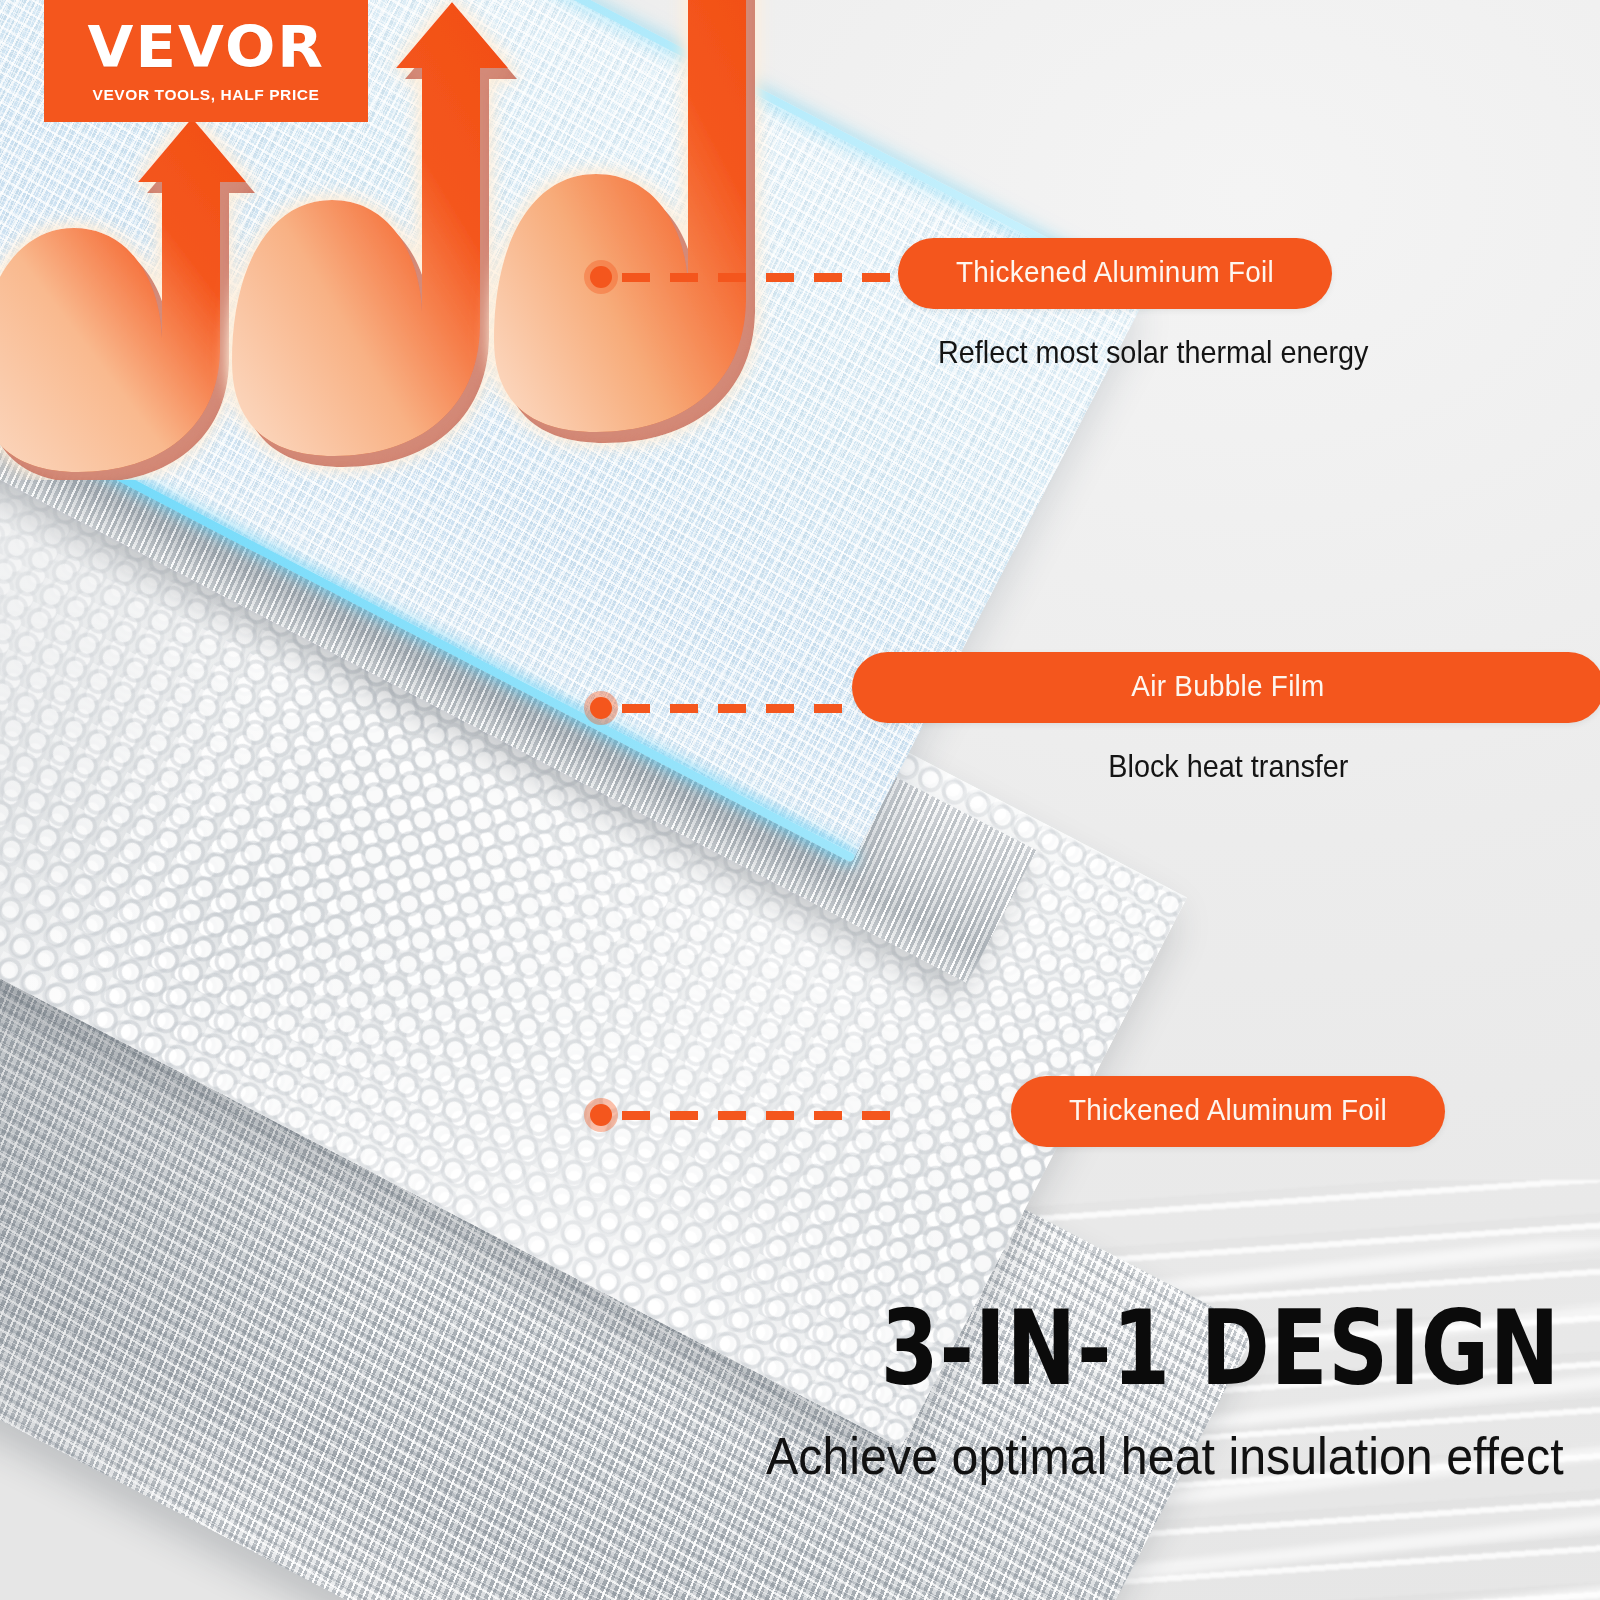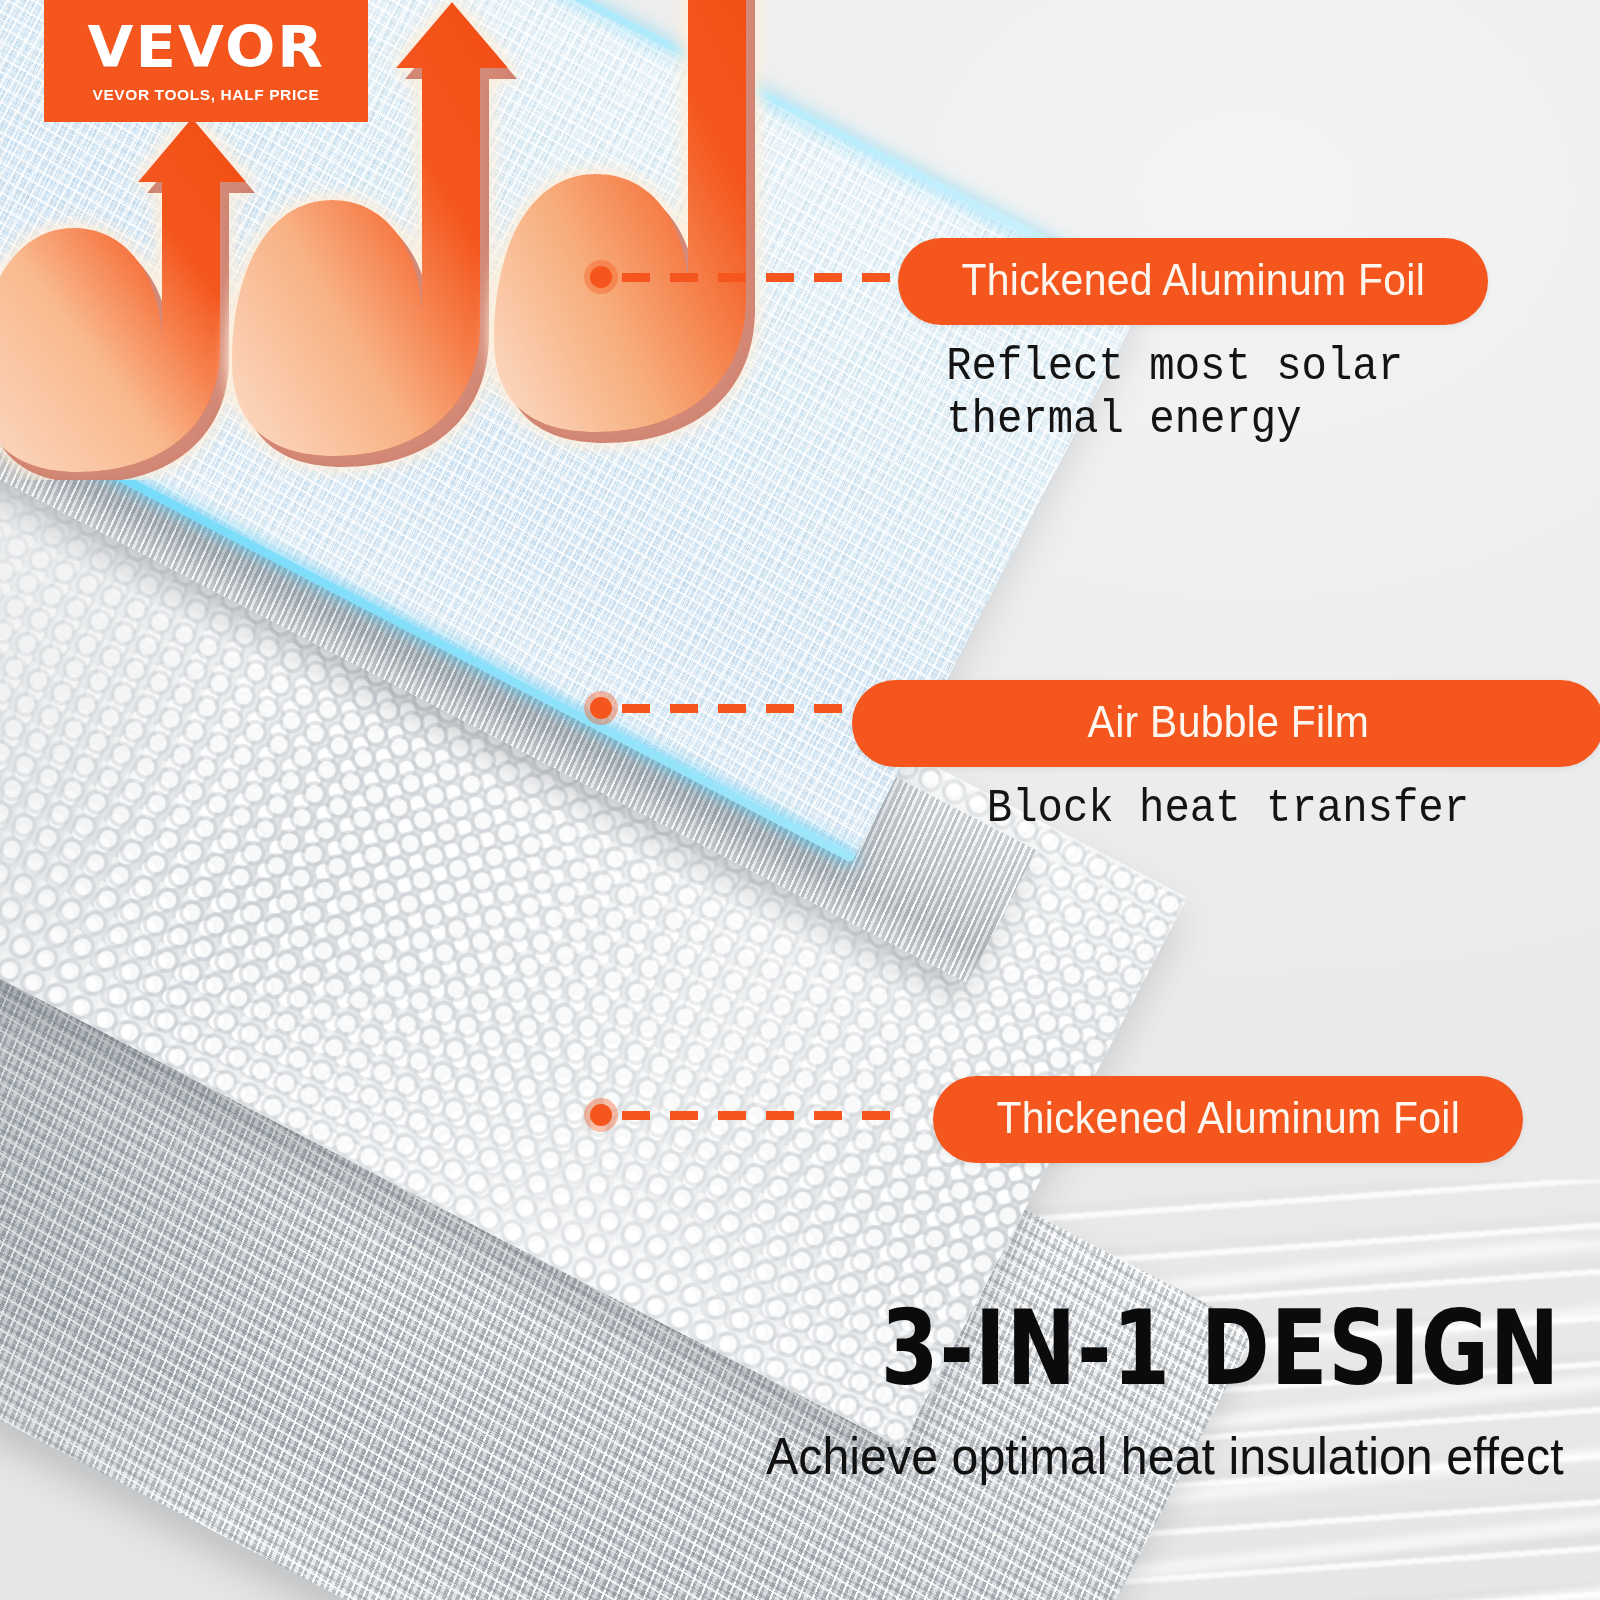--- a/index.html
+++ b/index.html
@@ -128,26 +128,26 @@
   .logo-word{color:#fff;font-weight:bold;font-size:57px;letter-spacing:2px;line-height:1;
     font-family:"DejaVu Sans","Liberation Sans",sans-serif;
     transform:scaleX(1.04);text-shadow:0 1px 0 rgba(0,0,0,.08);}
   .logo-tag{color:#fff;font-size:15.5px;font-weight:bold;letter-spacing:.6px;margin-top:10px;
     font-family:"Liberation Sans",sans-serif;}
 
   
   .callout{position:absolute;display:flex;flex-direction:column;}
   .pill{display:inline-flex;align-items:flex-start;justify-content:center;
     background:#f4561d;border-radius:80px;color:#fdf6ef;
-    font-size:44px;letter-spacing:.3px;white-space:nowrap;
+    font-size:30px;letter-spacing:.3px;white-space:nowrap;
     padding:17px 46px 20px 46px;box-shadow:0 2px 6px rgba(0,0,0,.07);
     font-family:"Liberation Sans",sans-serif;}
   .pill span{display:block;transform:scaleX(.93);transform-origin:center;}
-  .sub{color:#141414;font-size:47px;line-height:1.12;margin-top:16px;
-    font-family:Liberation Mono, monospace;}
+  .sub{color:#141414;font-size:32px;line-height:1.12;margin-top:26px;
+    font-family:Liberation Sans, sans-serif;}
   .sub span{display:block;transform:scaleX(.9);transform-origin:center;}
   .sub.center{text-align:left;}
 
   
   .conn{position:absolute;height:10px;display:flex;align-items:center;}
   .dot{position:relative;width:34px;height:34px;flex:0 0 34px;border-radius:50%;
     background:rgba(244,86,29,.38);display:flex;align-items:center;justify-content:center;margin-left:-6px;}
   .dot::after{content:"";width:22px;height:22px;border-radius:50%;background:#f4561d;}
   .dash{flex:1;height:9px;margin-left:4px;
     background:repeating-linear-gradient(90deg,#f4561d 0 28px, rgba(0,0,0,0) 28px 48px);}
@@ -262,21 +262,21 @@
     </div>
     <div class="sub" style="margin-left:16px;">
       <span>Reflect most solar thermal energy</span>
     </div>
   </div>
 
   <div class="conn" style="left:590px;top:703px;width:316px;">
     <div class="dot"></div>
     <div class="dash"></div>
   </div>
-  <div class="callout" style="left:898px;top:680px;width:660px;align-items:center;">
+  <div class="callout" style="left:898px;top:652px;width:660px;align-items:center;">
     <div class="pill" style="width:100%;">
       <span>Air Bubble Film</span>
     </div>
     <div class="sub center">
       <span>Block heat transfer</span>
     </div>
   </div>
 
   <div class="conn" style="left:590px;top:1110px;width:316px;">
     <div class="dot"></div>

